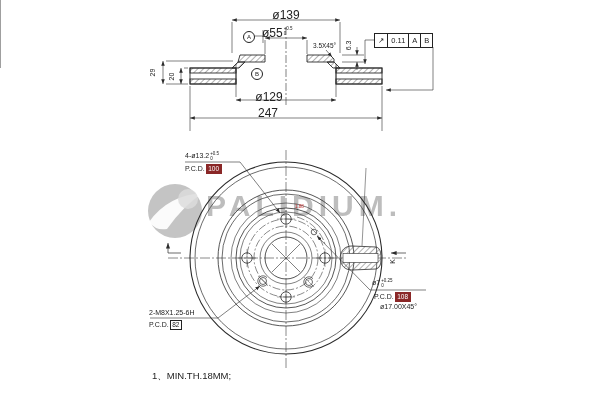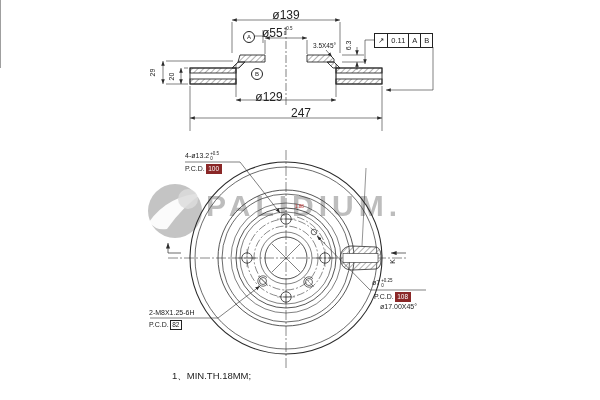--- a/index.html
+++ b/index.html
@@ -22,21 +22,21 @@
   .datum{position:absolute;width:10px;height:10px;border:1px solid #222;border-radius:50%;
          font-size:6px;display:flex;align-items:center;justify-content:center;color:#222;
          background:#fff;line-height:1;}
   .fcf{position:absolute;display:flex;}
   .fcf .cell{border:1px solid #222;border-left:none;height:13px;display:flex;align-items:center;
              justify-content:center;font-size:7.5px;background:#fff;color:#222;padding:0 3px;}
   .fcf .cell.first{border-left:1px solid #222;}
   .wm-text{font-family:"Liberation Sans",sans-serif;font-weight:bold;font-size:30px;
            fill:#bdbdbd;letter-spacing:5px;}
   .redmark{color:#c23030;font-size:4.5px;}
-  .note{font-size:9.5px;color:#1d1d1d;margin-left:20px;}
+  .note{font-size:9.5px;color:#1d1d1d;}
 </style>
 </head>
 <body>
 
 <div class="canvas">
 
   <svg width="600" height="400" viewBox="0 0 600 400">
     <defs>
       <pattern id="hatch" patternUnits="userSpaceOnUse" width="4" height="4" patternTransform="rotate(45)">
         <line x1="0" y1="0" x2="0" y2="4" stroke="#3a3a3a" stroke-width="0.8"></line>
@@ -208,21 +208,21 @@
     <span class="cell first">↗</span>
     <span class="cell">0.11</span>
     <span class="cell">A</span>
     <span class="cell">B</span>
   </div>
 
   <span class="lbl rot" style="left:149px;top:69px;">29</span>
   <span class="lbl rot" style="left:168px;top:73px;">20</span>
 
   <span class="lbl f8 center" style="left:248px;top:91px;width:42px;">ø129</span>
-  <span class="lbl f8 center" style="left:285px;top:107px;width:32px;">247</span>
+  <span class="lbl f8 center" style="left:252px;top:107px;width:32px;">247</span>
 
   <span class="lbl dimflex" style="left:185px;top:152px;">
     <span>4-ø13.2</span>
     <span class="tolstack">
       <span>+0.5</span>
       <span>0</span>
     </span>
   </span>
   <span class="lbl pcdrow" style="left:185px;top:164px;">
     <span>P.C.D.</span>

